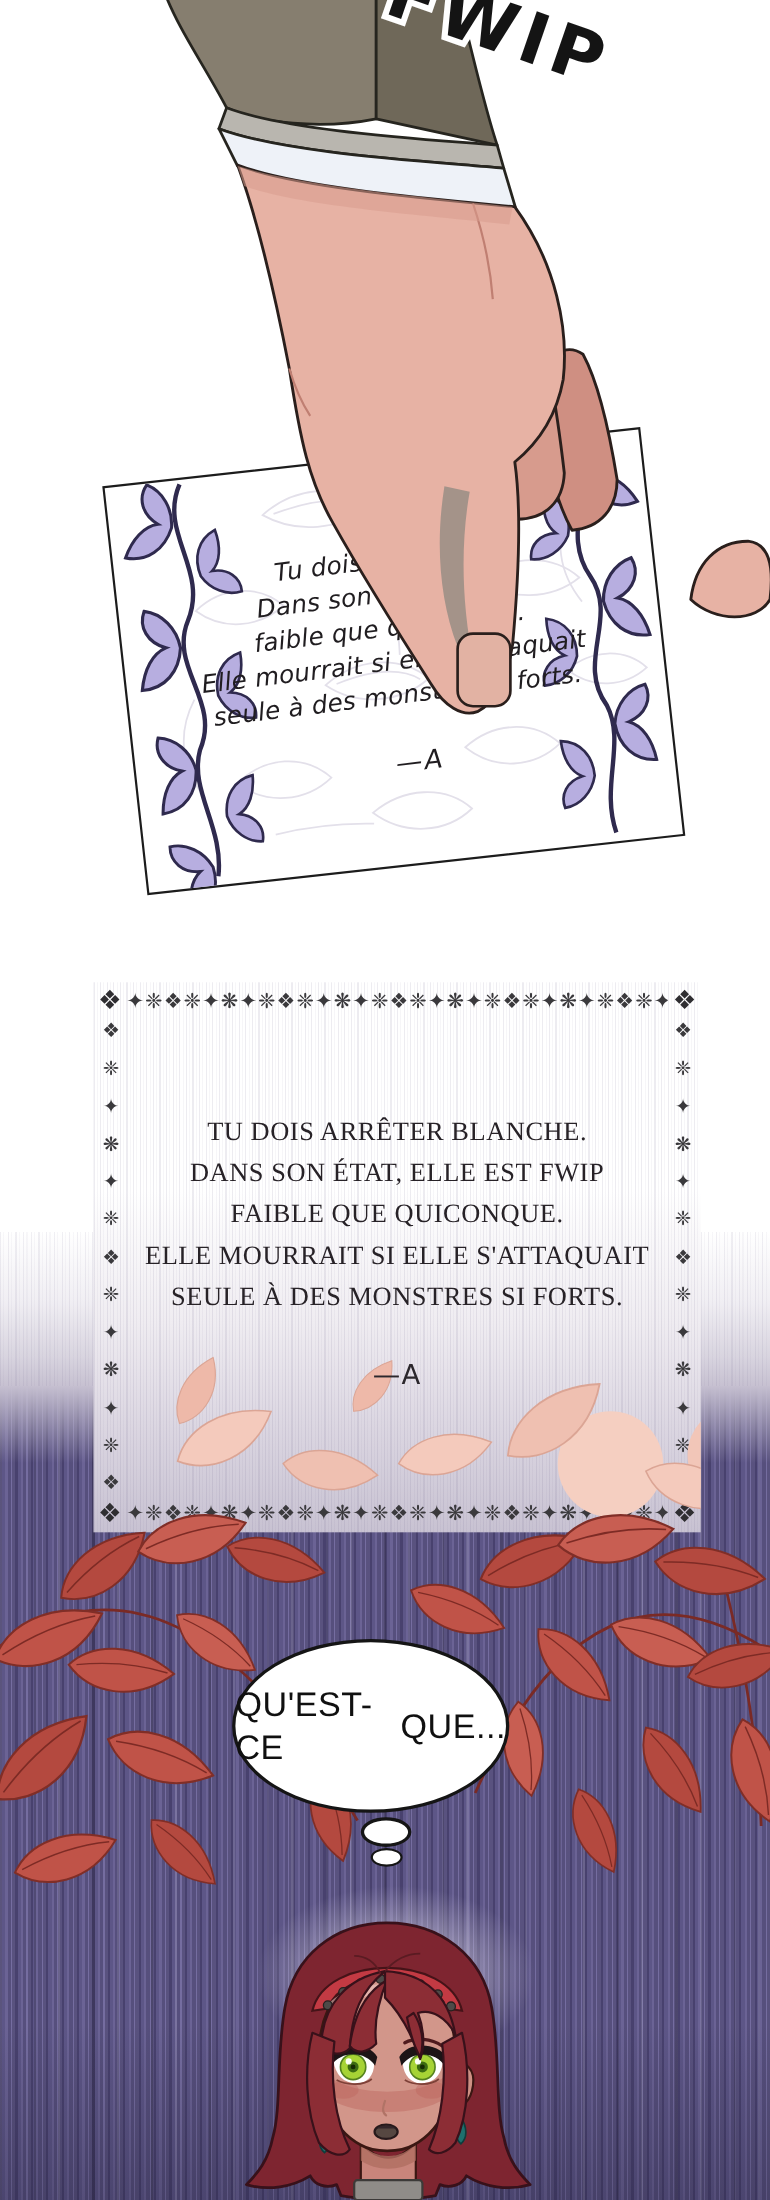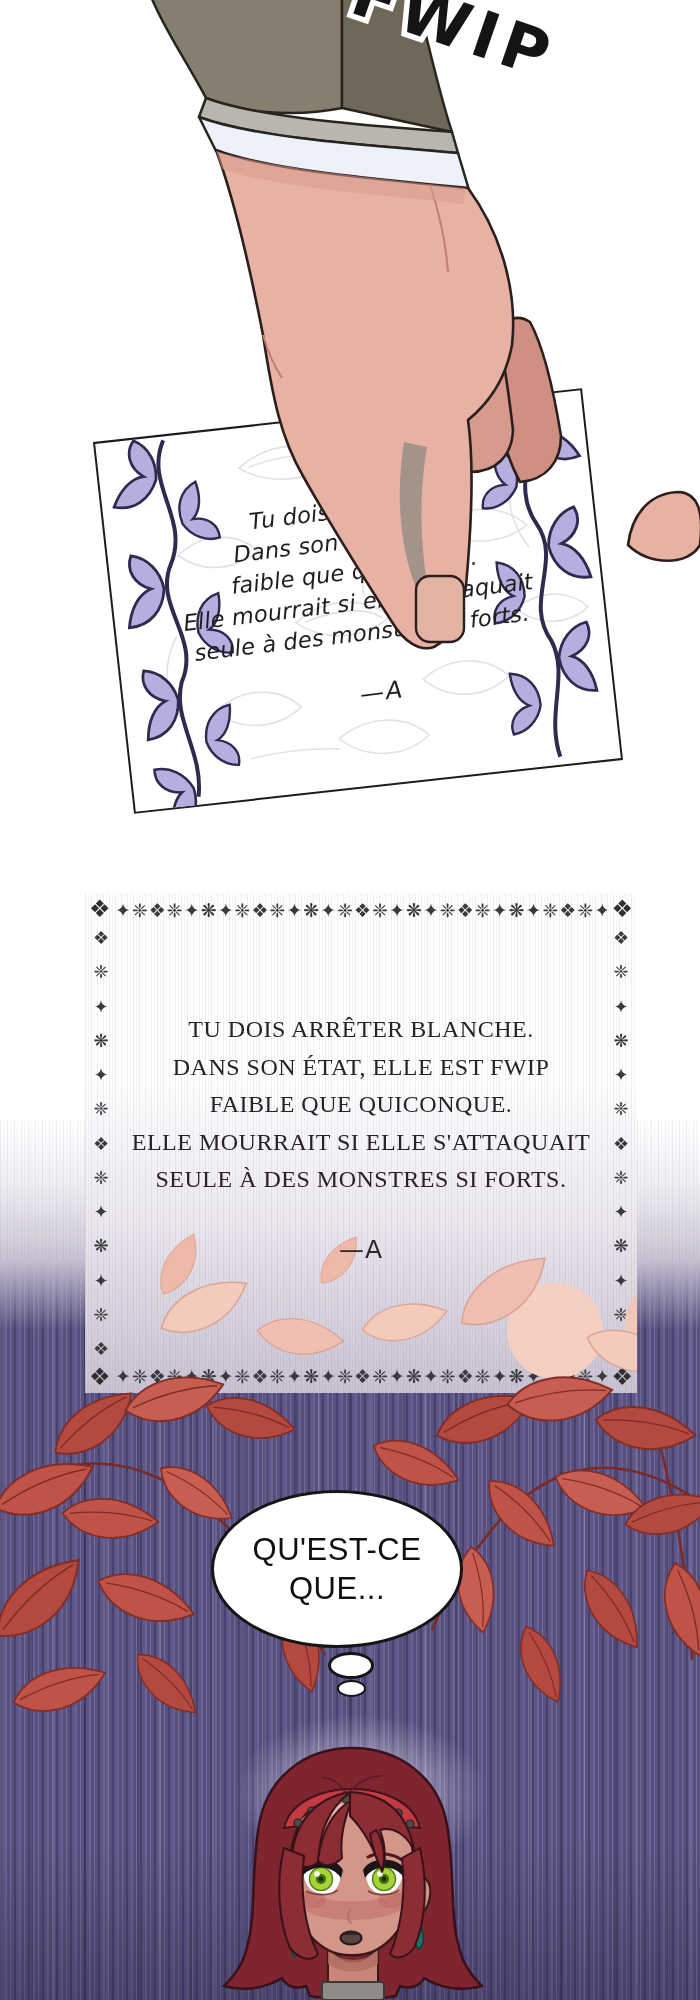--- a/index.html
+++ b/index.html
@@ -56,21 +56,21 @@
     background:linear-gradient(180deg, rgba(197,191,208,1), rgba(197,191,208,0));}
   #drape .glow{position:absolute;left:180px;top:420px;width:360px;height:230px;
     background:radial-gradient(ellipse 50% 50% at 50% 50%, rgba(219,214,229,.85), rgba(219,214,229,0) 70%);}
   #drape .vignette{position:absolute;left:0;right:0;bottom:0;height:160px;
     background:linear-gradient(0deg, rgba(28,24,48,.28), rgba(28,24,48,0));}
 
   #leaves{position:absolute;left:0;top:1260px;z-index:3;}
 
   
   .bubble{position:absolute;left:211px;top:1490px;width:252px;height:158px;background:#ffffff;
-    border:3.5px solid #151515;border-radius:50%;z-index:6;display:flex;flex-direction:column;
+    border:3.5px solid #151515;border-radius:50%;z-index:6;display:flex;flex-direction:row;
     align-items:center;justify-content:center;}
   .bubble-line{font-family:"Liberation Sans",sans-serif;font-size:31px;line-height:39px;
     color:#101010;letter-spacing:0.5px;}
   .tail1{position:absolute;left:328px;top:1652px;width:46px;height:27px;background:#fff;
     border:3px solid #151515;border-radius:50%;z-index:6;}
   .tail2{position:absolute;left:337px;top:1680px;width:29px;height:17px;background:#fff;
     border:2.5px solid #151515;border-radius:50%;z-index:6;}
 
   #character{position:absolute;left:200px;top:1730px;z-index:5;}
 </style>

